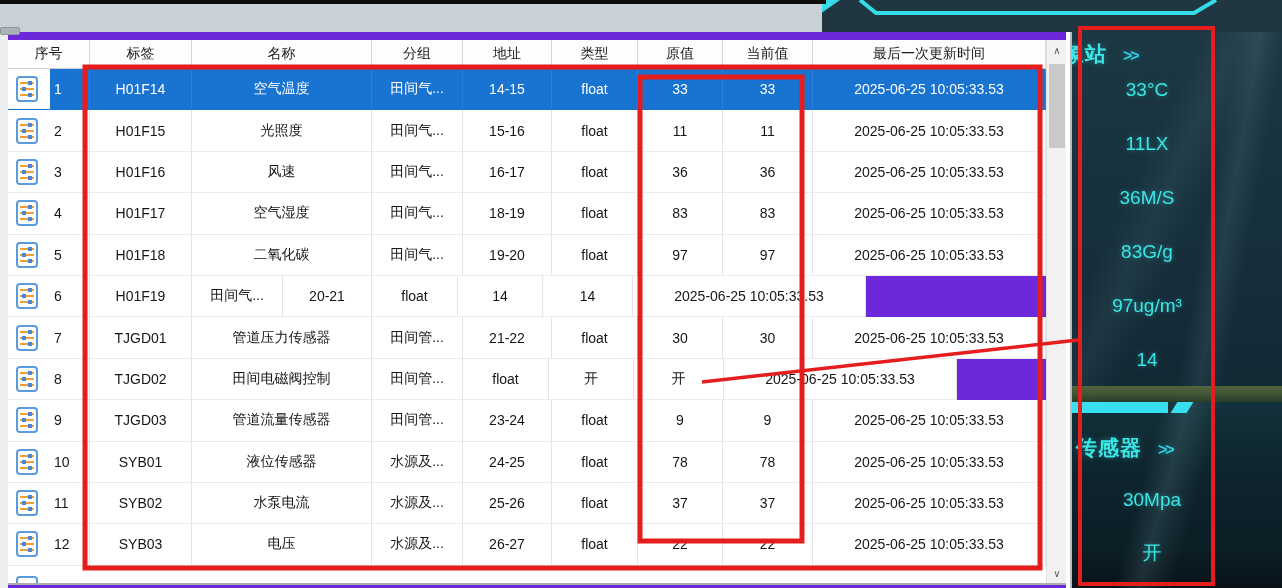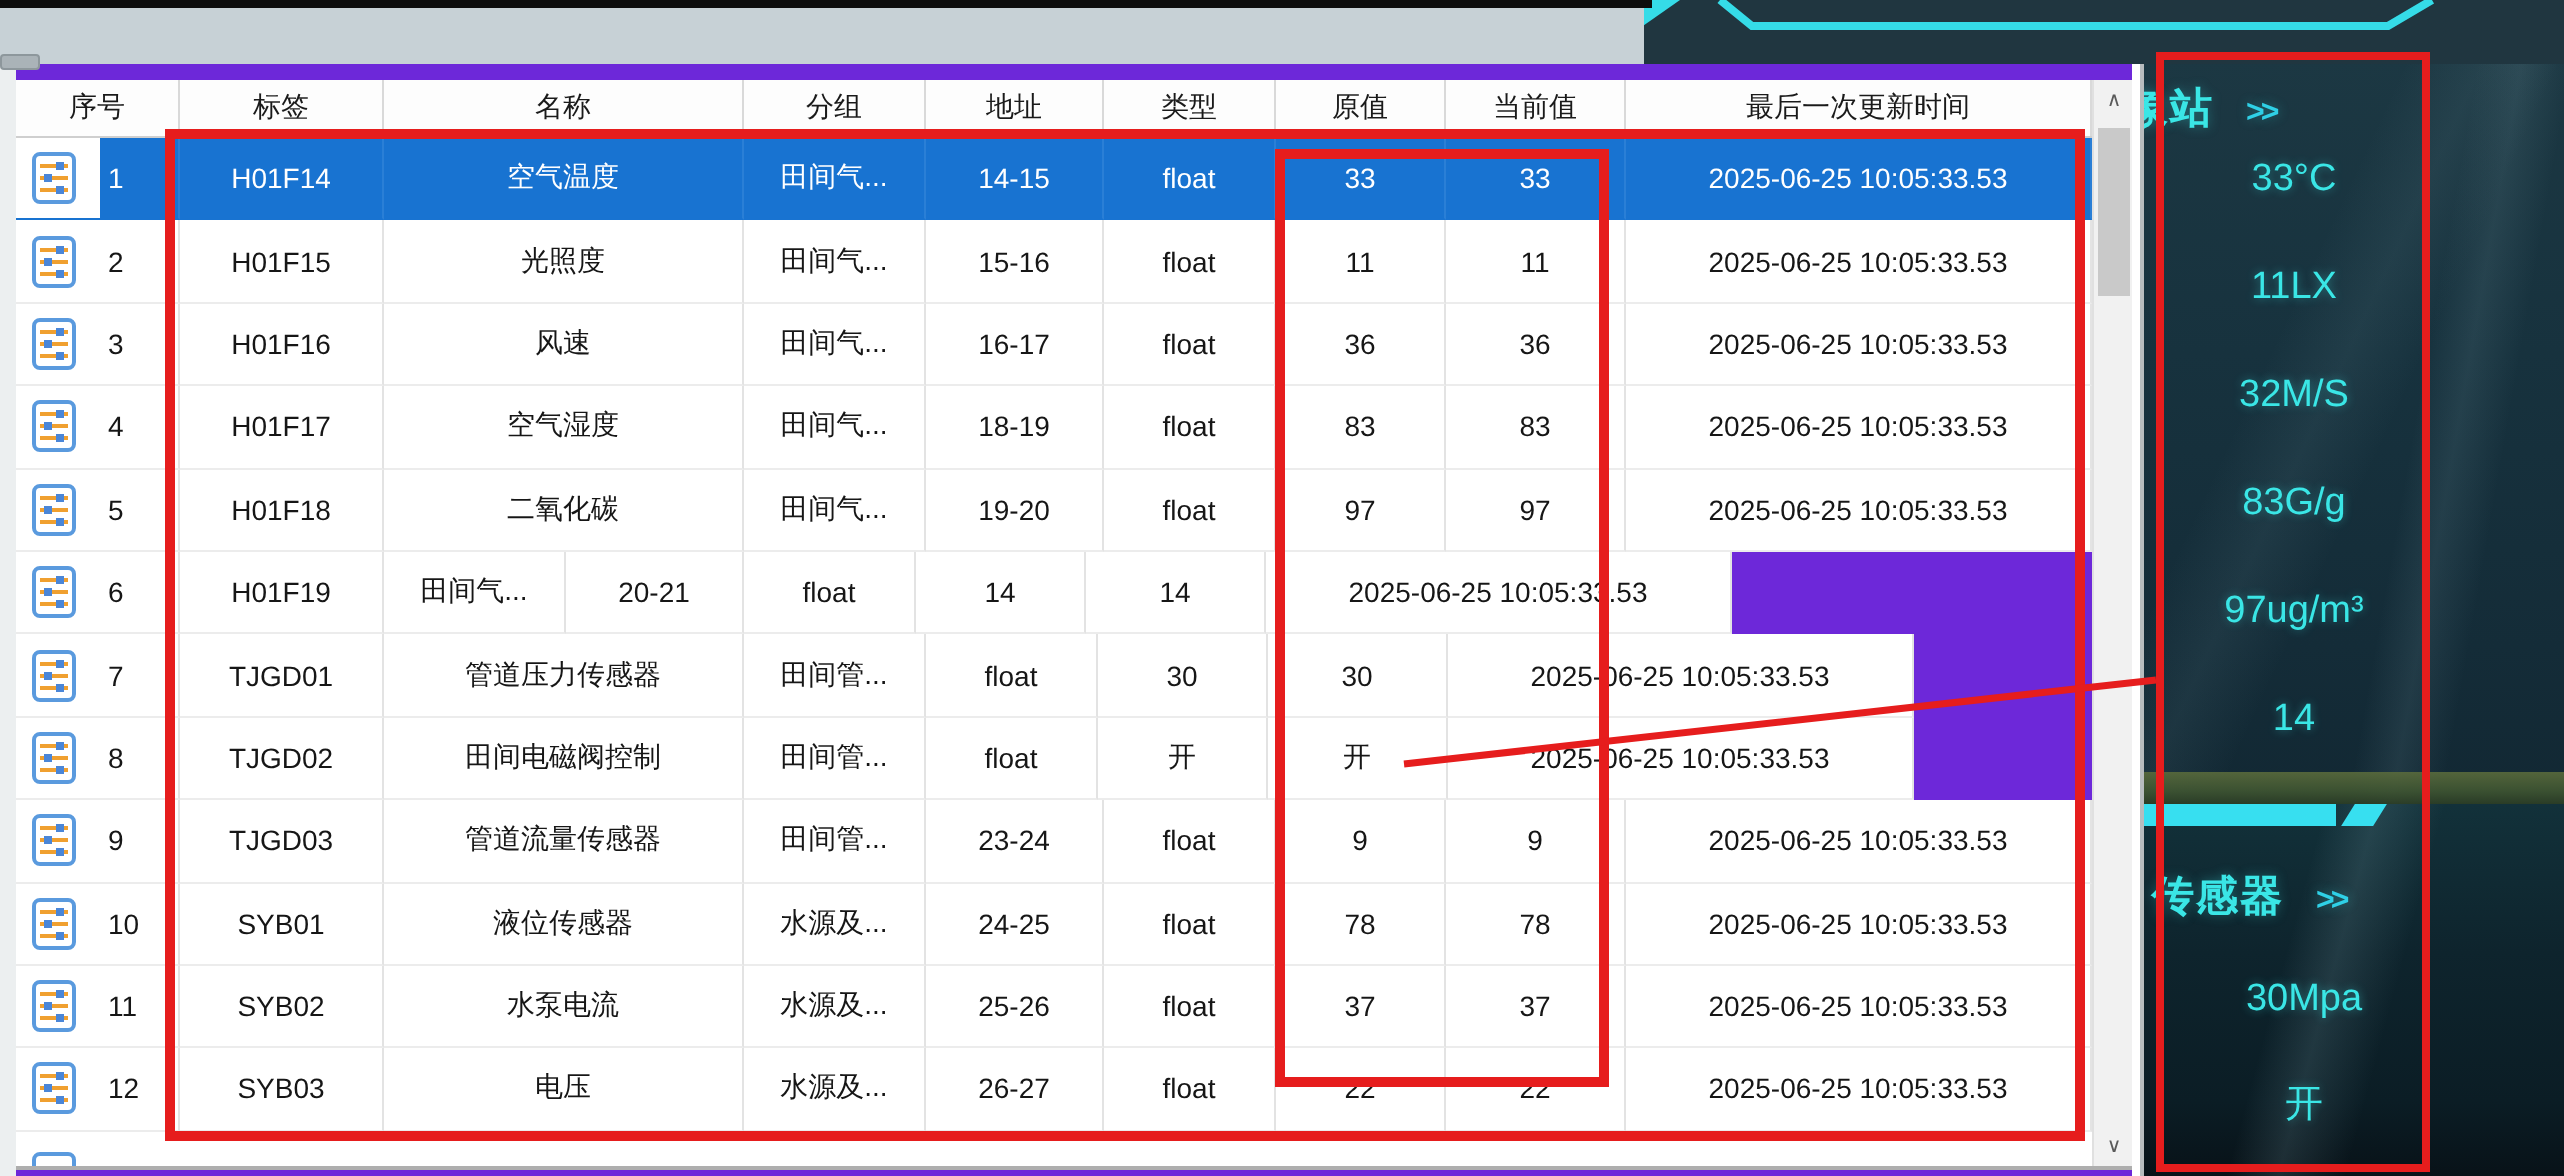--- a/index.html
+++ b/index.html
@@ -77,21 +77,21 @@
   <div class="panel">
     <div class="green-strip"></div>
     <div class="forest"></div>
 
     <div class="sec-title station-title">
       <span>象站</span><span class="arrow">&gt;&gt;</span>
     </div>
     <div class="vals station-vals">
         <div class="v">33°C</div>
         <div class="v">11LX</div>
-        <div class="v">32M/S</div>
+        <div class="v">36M/S</div>
         <div class="v">83G/g</div>
         <div class="v">97ug/m³</div>
         <div class="v">14</div>
       </div>
 
     <div class="cyan-bar"></div>
     <div class="cyan-bar-slash"></div>
 
     <div class="sec-title sensor-title">
       <span>传感器</span><span class="arrow">&gt;&gt;</span>
@@ -287,20 +287,21 @@
           <rect x="12" y="5" width="4" height="4" fill="#4a86d8"></rect>
           <rect x="6" y="11" width="4" height="4" fill="#4a86d8"></rect>
           <rect x="12" y="17" width="4" height="4" fill="#4a86d8"></rect>
         </svg>
       </span>
       <span class="no-text">7</span>
     </div>
     <div class="cell" style="width:102px">TJGD01</div>
     <div class="cell" style="width:180px">管道压力传感器</div>
     <div class="cell" style="width:91px">田间管...</div>
+    <div class="cell" style="width:89px">21-22</div>
     <div class="cell" style="width:86px">float</div>
     <div class="cell" style="width:85px">30</div>
     <div class="cell" style="width:90px">30</div>
     <div class="cell" style="width:233px">2025-06-25 10:05:33.53</div>
   </div>
 
   <div class="row">
     <div class="cell c-no" style="width:82px">
       <span class="icon-box">
         <svg width="22" height="26" viewBox="0 0 22 26">

